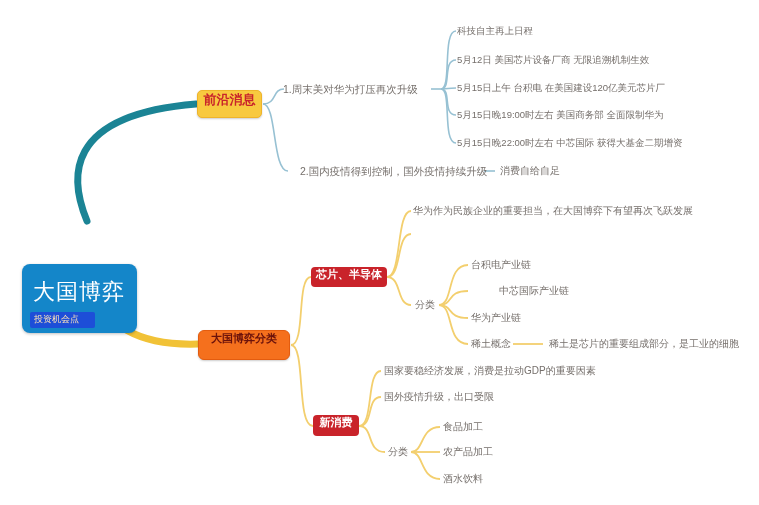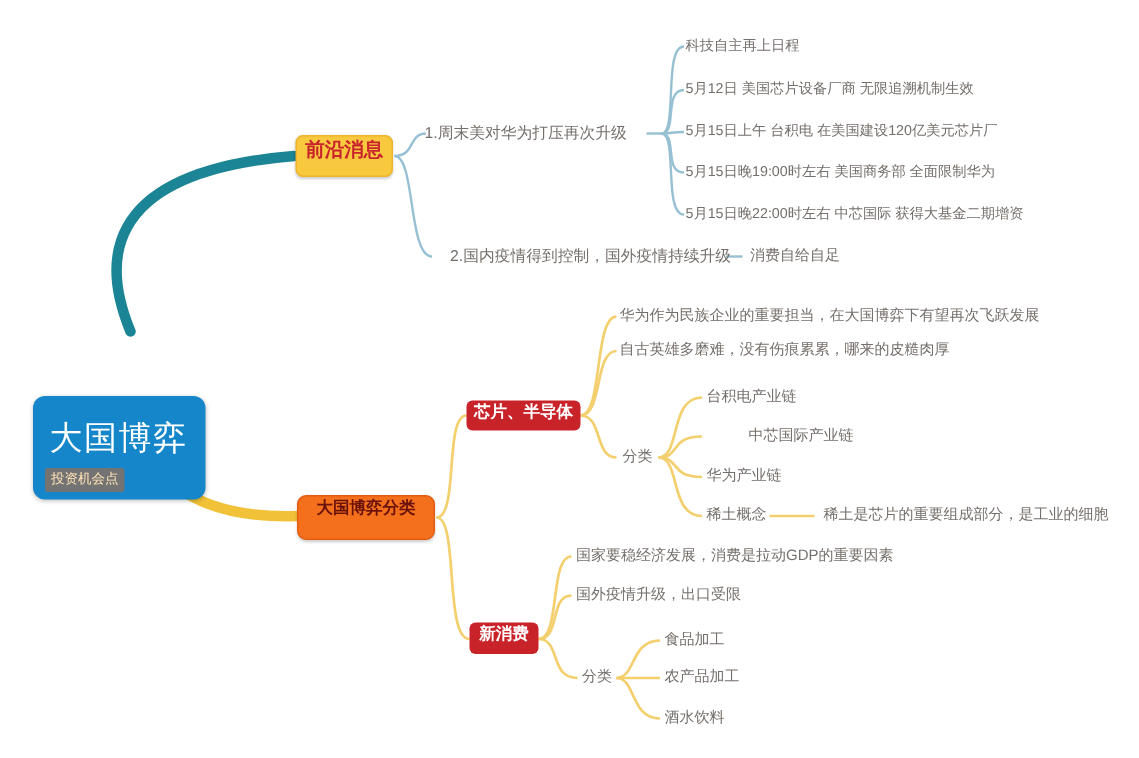--- a/index.html
+++ b/index.html
@@ -20,22 +20,22 @@
     box-sizing:border-box;white-space:nowrap;
   }
   .root-box{
     left:22px;top:220px;width:115px;height:69px;background:#1486C9;border-radius:8px;
     flex-direction:column;align-items:flex-start;justify-content:flex-start;
     box-shadow:0 1px 3px rgba(0,0,0,.25);
     margin-top:44px;
   }
   .root-title{color:#ffffff;font-size:22px;letter-spacing:1px;margin:13px 0 0 11px;}
   .root-badge{
-    margin:5px 0 0 8px;background:#737373;color:#FFE3B8;font-size:9px;
-    padding:1px 4px 2px 4px;border-radius:2px;
+    margin:5px 0 0 8px;background:#1d4ed8;color:#FFE3B8;font-size:9px;
+    padding:1px 16px 2px 4px;border-radius:2px;
   }
   .news-box{
     left:197px;top:90px;width:65px;height:28px;background:#F8C93F;border:1px solid #EFB42A;
     border-radius:5px;color:#C9242B;font-weight:bold;font-size:13px;
     box-shadow:0 1px 2px rgba(0,0,0,.2);
   }
   .cat-box{
     left:198px;top:330px;width:92px;height:30px;background:#F5701D;border:1px solid #E35C0F;
     border-radius:6px;color:#6B120B;font-weight:bold;font-size:11px;
     box-shadow:0 1px 2px rgba(0,0,0,.2);
@@ -112,21 +112,20 @@
 
   <div class="nodebox cat-box">
     <span>大国博弈分类</span>
   </div>
 
   <div class="nodebox chip-box">
     <span>芯片、半导体</span>
   </div>
 
   <div class="txt note" style="left:413px;top:211px;">华为作为民族企业的重要担当，在大国博弈下有望再次飞跃发展</div>
-  <div class="txt note" style="left:413px;top:234px;">自古英雄多磨难，没有伤痕累累，哪来的皮糙肉厚</div>
   <div class="txt note" style="left:415px;top:305px;">分类</div>
   <div class="txt note" style="left:471px;top:265px;">台积电产业链</div>
   <div class="txt note" style="left:471px;top:291px;margin-left:28px;">中芯国际产业链</div>
   <div class="txt note" style="left:471px;top:318px;">华为产业链</div>
   <div class="txt note" style="left:471px;top:344px;">稀土概念</div>
   <div class="txt note" style="left:549px;top:344px;">稀土是芯片的重要组成部分，是工业的细胞</div>
 
   <div class="nodebox cons-box">
     <span>新消费</span>
   </div>

